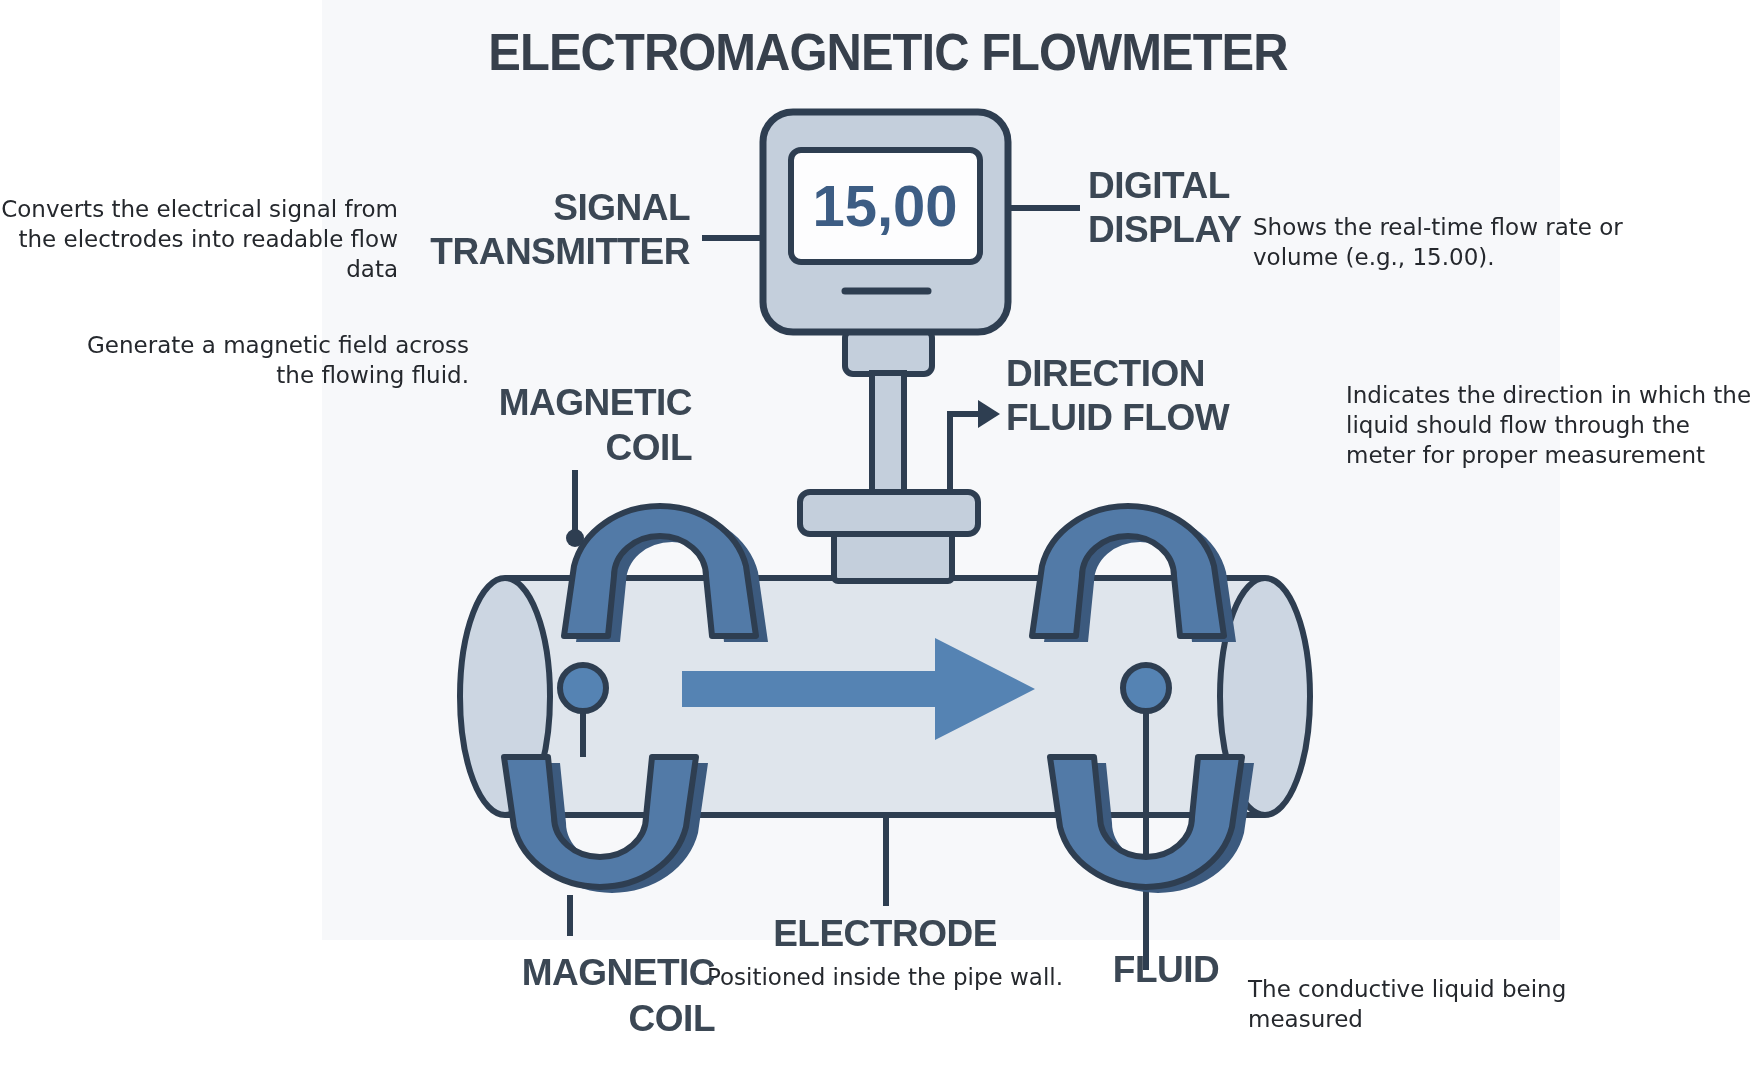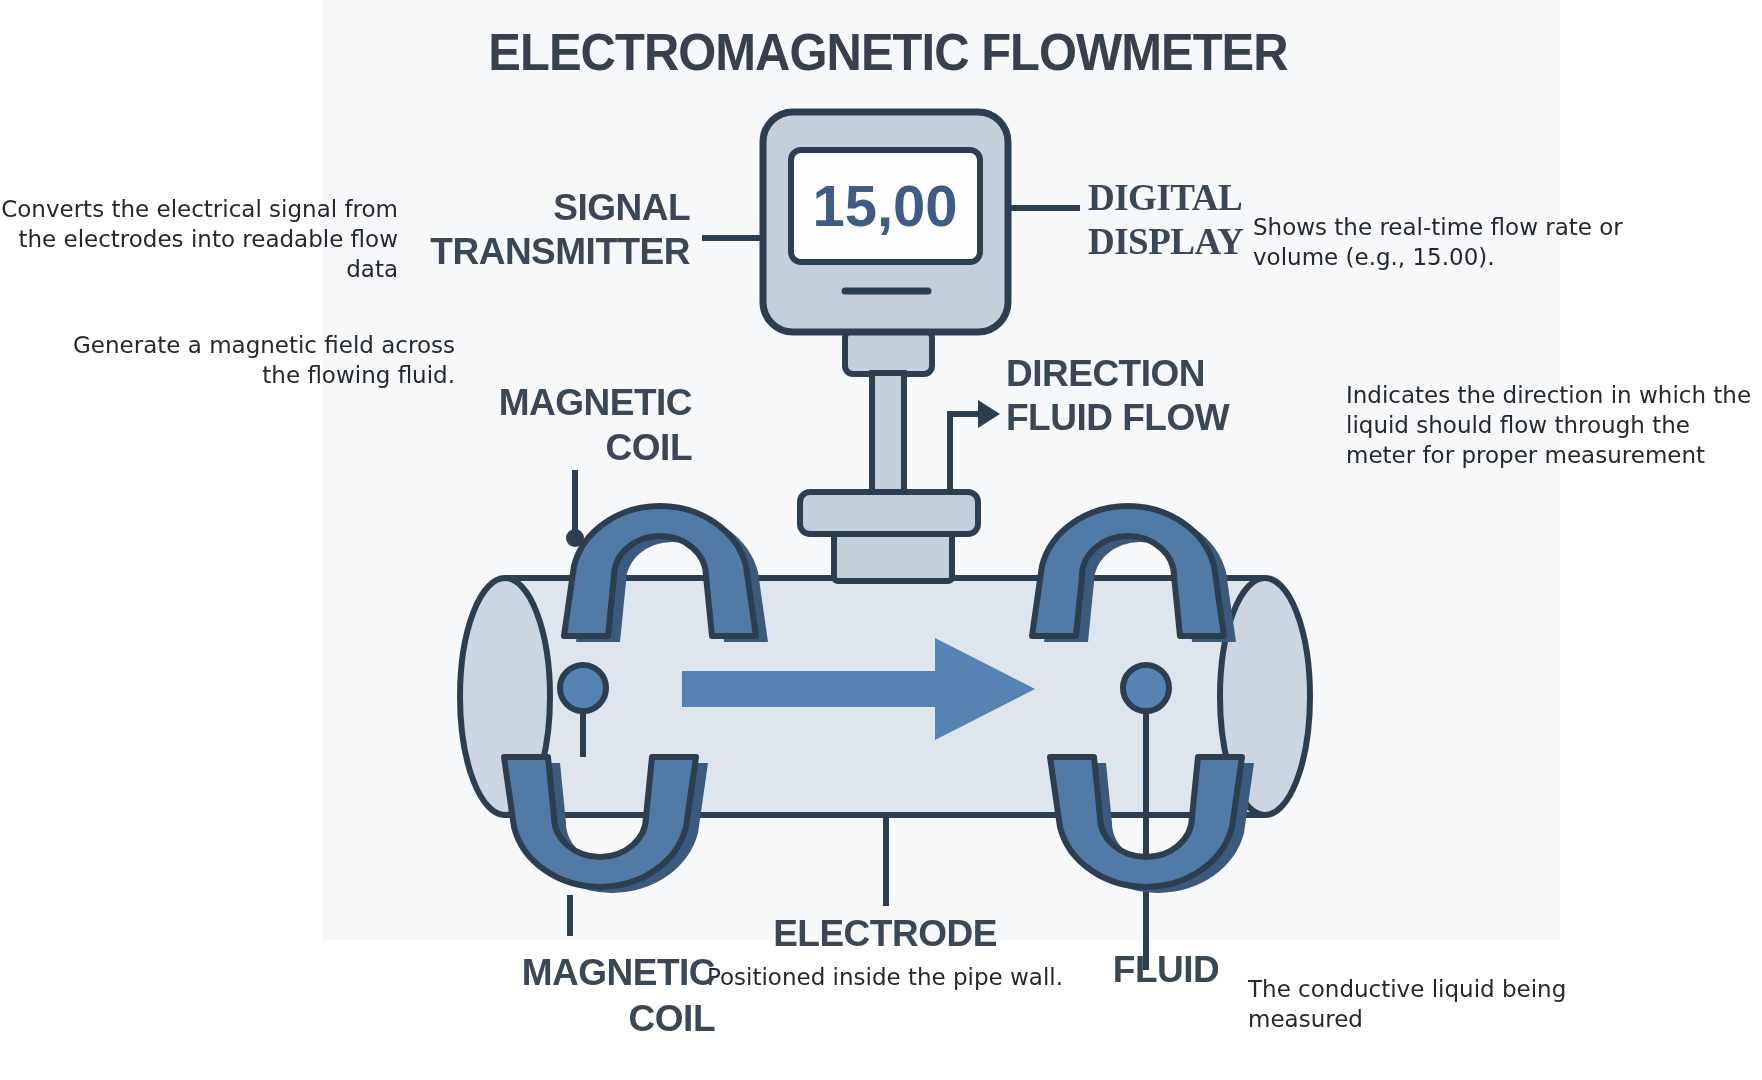--- a/index.html
+++ b/index.html
@@ -83,28 +83,28 @@
 
   <div class="title">ELECTROMAGNETIC FLOWMETER</div>
 
   <div class="desc r" style="left:0;top:194px;width:398px;">Converts the electrical signal from the electrodes into readable flow data</div>
 
   <div class="lbl r" style="left:395px;top:186px;width:295px;">
     <div>SIGNAL</div>
     <div>TRANSMITTER</div>
   </div>
 
-  <div class="lbl l" style="left:1088px;top:176px;width:220px;font-family:Liberation Serif, serif;">
+  <div class="lbl l" style="left:1088px;top:164px;width:220px;">
     <div>DIGITAL</div>
     <div>DISPLAY</div>
   </div>
 
   <div class="desc l" style="left:1253px;top:166px;width:400px;margin-top:46px;">Shows the real-time flow rate or volume (e.g., 15.00).</div>
 
-  <div class="desc r" style="left:30px;top:330px;width:425px;">Generate a magnetic field across the flowing fluid.</div>
+  <div class="desc r" style="left:44px;top:330px;width:425px;">Generate a magnetic field across the flowing fluid.</div>
 
   <div class="lbl r" style="left:430px;top:380px;width:262px;line-height:45px;">
     <div>MAGNETIC</div>
     <div>COIL</div>
   </div>
 
   <div class="lbl l" style="left:1006px;top:352px;width:320px;">
     <div>DIRECTION</div>
     <div>FLUID FLOW</div>
   </div>

